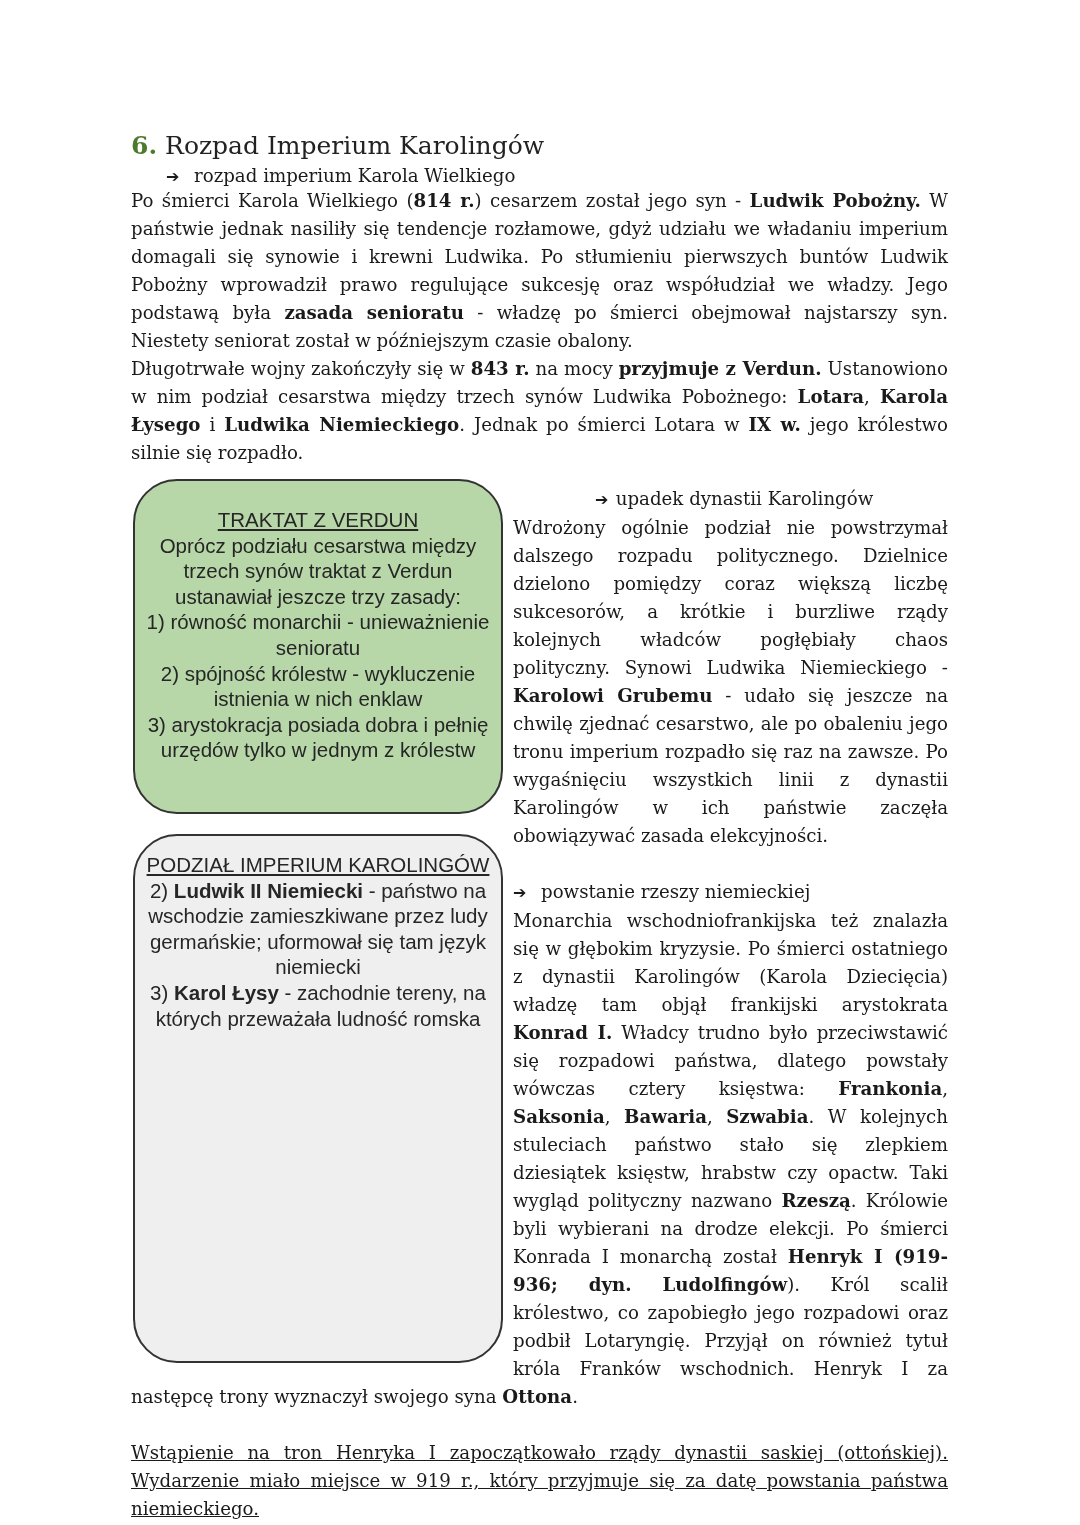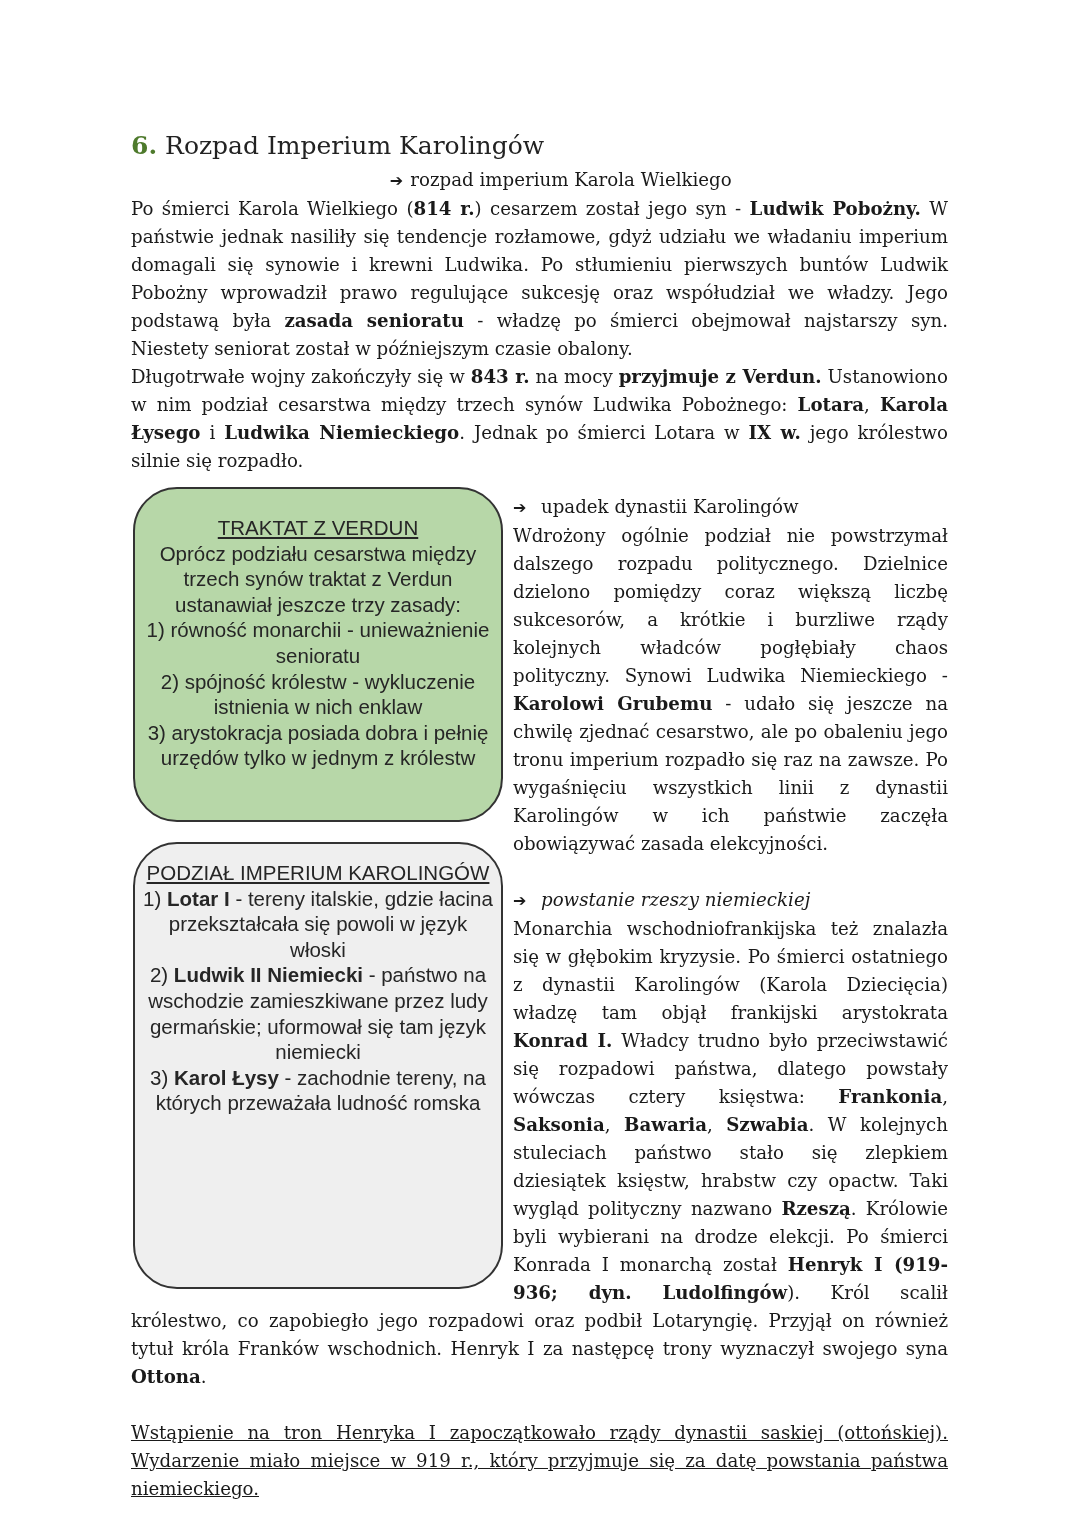--- a/index.html
+++ b/index.html
@@ -4,38 +4,38 @@
 <style>
   html, body { margin: 0; padding: 0; background: #ffffff; }
   body { width: 1080px; height: 1525px; position: relative; overflow: hidden; }
   .page {
     position: absolute; left: 131px; top: 128px; width: 817px;
     font-family: "DejaVu Serif", "Liberation Serif", serif;
     color: #1a1a1a; font-size: 18.2px; line-height: 28px;
   }
   .heading { font-size: 25px; line-height: 36px; margin: 0 0 2px 0; font-weight: normal; color: #222; }
   .heading .num { color: #4e7a2c; font-weight: bold; }
-  .subhead { padding-left: 35px; line-height: 28px; text-align: center; }
+  .subhead { padding-left: 35px; line-height: 20px; }
   .subhead .arrow { display: inline-block; width: 28px; font-family: "DejaVu Sans", sans-serif; font-size: 16px; font-weight: bold; }
   p { margin: 0; text-align: justify; }
   b { font-weight: bold; }
   .float-col {
     float: left; width: 370px; margin: 12px 10px 0 2px;
   }
   .box {
     box-sizing: border-box; border: 2px solid #333; border-radius: 44px;
     font-family: "Liberation Sans", "DejaVu Sans", sans-serif;
     font-size: 20.5px; line-height: 25.6px; text-align: center; color: #262626;
     padding: 26px 8px 34px 8px;
   }
   .box.green { background: #b7d7a8; height: 335px; }
-  .box.gray { background: #efefef; height: 447px; margin-top: 20px; padding-top: 16px; }
+  .box.gray { background: #efefef; height: 529px; margin-top: 20px; padding-top: 16px; }
   .box .title { text-decoration: underline; }
-  .right-sub { text-align: left; padding-left: 35px; }
-  .right-sub2 { text-align: left; padding-left: 97px; margin-top: 28px; font-style: italic; }
+  .right-sub { text-align: center; padding-left: 35px; }
+  .right-sub2 { text-align: left; padding-left: 97px; margin-top: 28px; }
   .underlined { text-decoration: underline; margin-top: 28px; }
   .clear { clear: both; }
 </style>
 </head>
 <body>
 
 <div class="page">
   <h1 class="heading">
     <span class="num">6.</span>
     <span>Rozpad Imperium Karolingów</span>
@@ -50,21 +50,20 @@
   <div class="float-col">
     <div class="box green">
       <div class="title">TRAKTAT Z VERDUN</div>
       <div>Oprócz podziału cesarstwa między trzech synów traktat z Verdun ustanawiał jeszcze trzy zasady:</div>
       <div>1) równość monarchii - unieważnienie senioratu</div>
       <div>2) spójność królestw - wykluczenie istnienia w nich enklaw</div>
       <div>3) arystokracja posiada dobra i pełnię urzędów tylko w jednym z królestw</div>
     </div>
     <div class="box gray">
       <div class="title">PODZIAŁ IMPERIUM KAROLINGÓW</div>
-      <div><span>1) </span><b>Lotar I</b><span> - tereny italskie, gdzie łacina przekształcała się powoli w język włoski</span></div>
       <div><span>2) </span><b>Ludwik II Niemiecki</b><span> - państwo na wschodzie zamieszkiwane przez ludy germańskie; uformował się tam język niemiecki</span></div>
       <div><span>3) </span><b>Karol Łysy</b><span> - zachodnie tereny, na których przeważała ludność romska</span></div>
     </div>
   </div>
 
   <div class="right-sub" style="margin-top:18px;">
     <span class="arrow subhead-arrow" style="display:inline-block;width:28px;font-family:'DejaVu Sans',sans-serif;font-size:16px;font-weight:bold;">➔</span><span>upadek dynastii Karolingów</span>
   </div>
   <p><span>Wdrożony ogólnie podział nie powstrzymał dalszego rozpadu politycznego. Dzielnice dzielono pomiędzy coraz większą liczbę sukcesorów, a krótkie i burzliwe rządy kolejnych władców pogłębiały chaos polityczny. Synowi Ludwika Niemieckiego - </span><b>Karolowi Grubemu</b><span> - udało się jeszcze na chwilę zjednać cesarstwo, ale po obaleniu jego tronu imperium rozpadło się raz na zawsze. Po wygaśnięciu wszystkich linii z dynastii Karolingów w ich państwie zaczęła obowiązywać zasada elekcyjności.</span></p>
 

